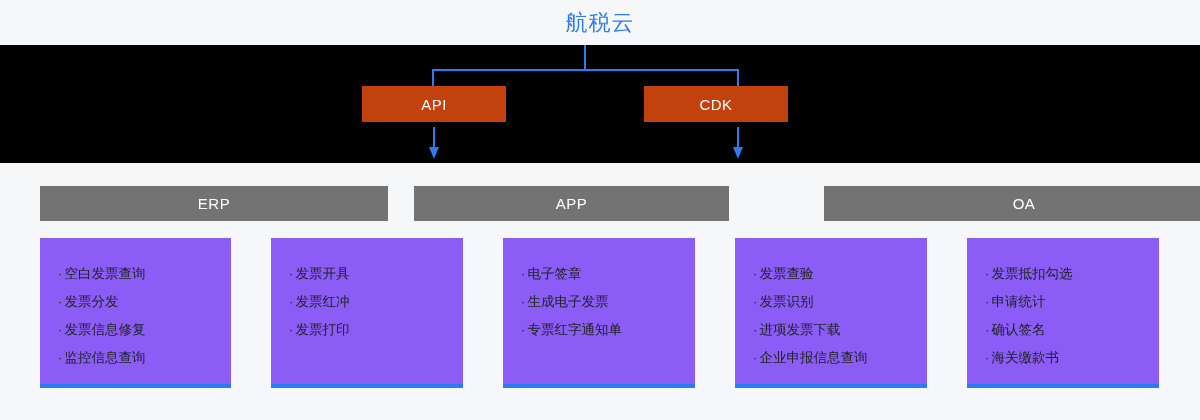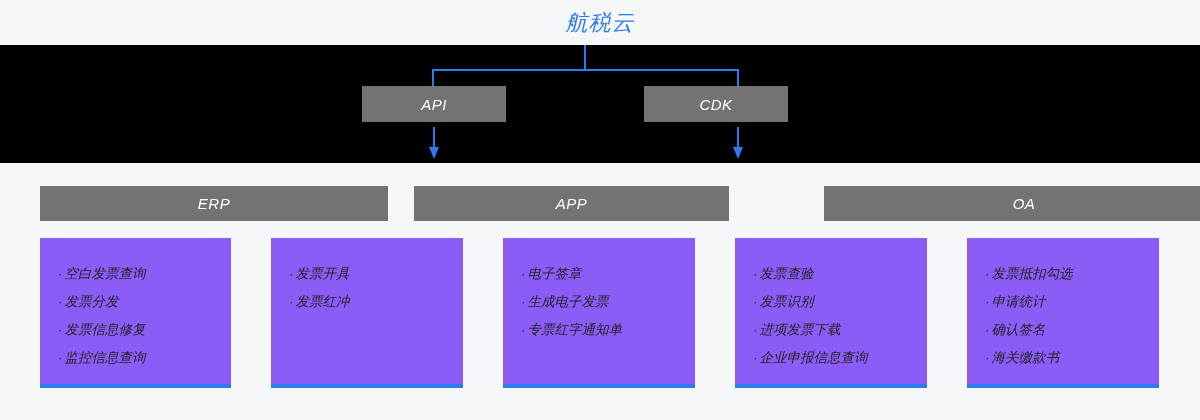--- a/index.html
+++ b/index.html
@@ -10,21 +10,20 @@
     width: 1200px;
     height: 420px;
     background: #f6f7f9;
     font-family: "Liberation Sans", "DejaVu Sans", sans-serif;
     overflow: hidden;
   }
   #diagram {
     position: relative;
     width: 1200px;
     height: 420px;
-    font-style: italic;
   }
 
   
   .title {
     position: absolute;
     left: 0;
     top: 8px;
     width: 1200px;
     text-align: center;
     font-size: 22px;
@@ -72,21 +71,21 @@
     top: 69px;
     width: 2px;
     height: 18px;
   }
 
   
   .node-box {
     position: absolute;
     top: 86px;
     height: 36px;
-    background: #737373;
+    background: #c2410c;
     color: #ffffff;
     font-size: 15px;
     letter-spacing: 0.5px;
     display: flex;
     align-items: center;
     justify-content: center;
   }
   .node-api { left: 362px; width: 144px; }
   .node-cdk { left: 644px; width: 144px; }
 
@@ -212,20 +211,21 @@
         <li><span class="dot">·</span><span>空白发票查询</span></li>
         <li><span class="dot">·</span><span>发票分发</span></li>
         <li><span class="dot">·</span><span>发票信息修复</span></li>
         <li><span class="dot">·</span><span>监控信息查询</span></li>
       </ul>
   </div>
   <div class="card card-2">
     <ul>
         <li><span class="dot">·</span><span>发票开具</span></li>
         <li><span class="dot">·</span><span>发票红冲</span></li>
+        <li><span class="dot">·</span><span>发票打印</span></li>
       </ul>
   </div>
   <div class="card card-3">
     <ul>
         <li><span class="dot">·</span><span>电子签章</span></li>
         <li><span class="dot">·</span><span>生成电子发票</span></li>
         <li><span class="dot">·</span><span>专票红字通知单</span></li>
       </ul>
   </div>
   <div class="card card-4">

